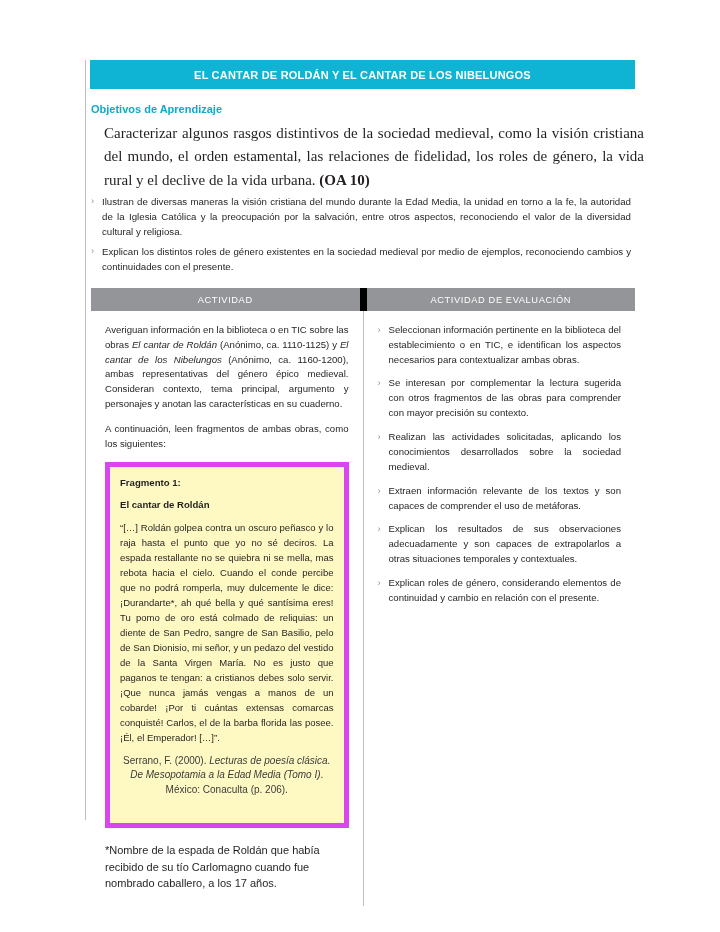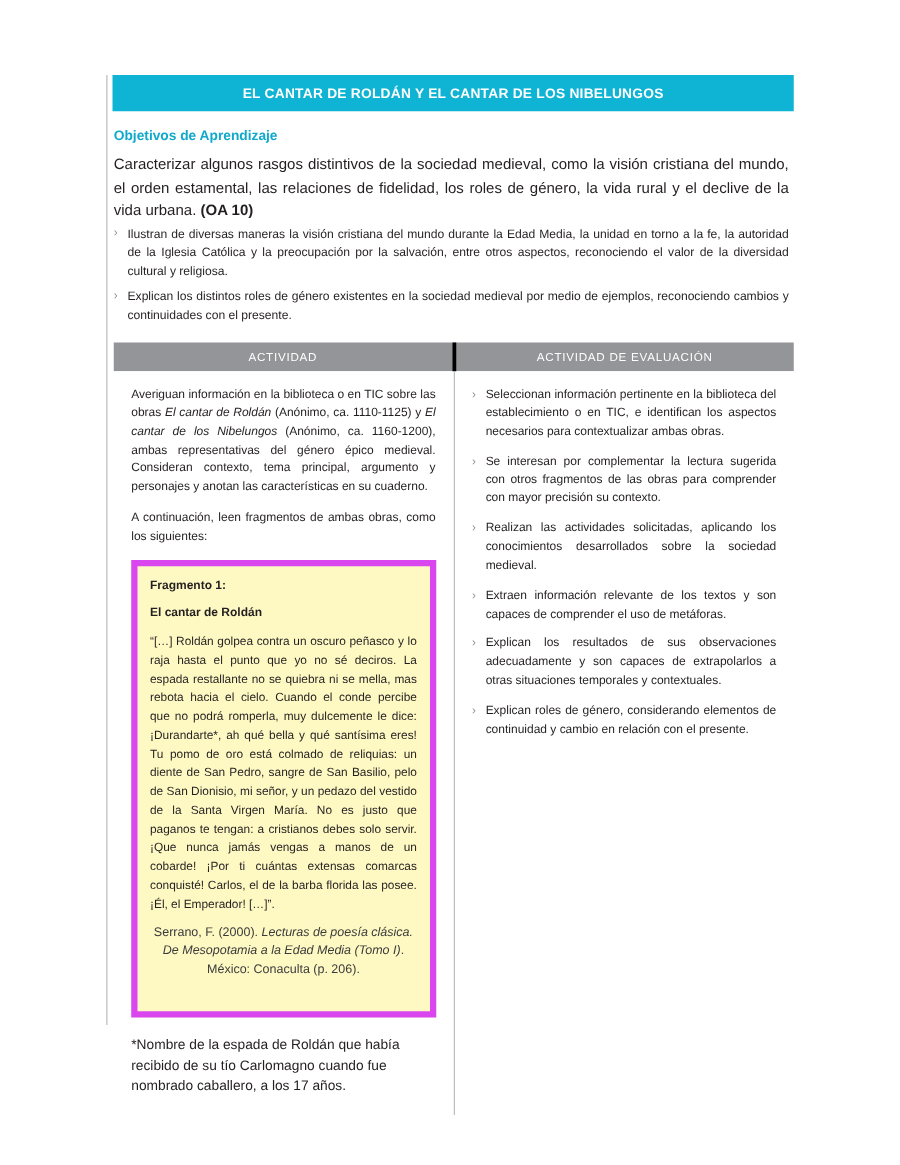--- a/index.html
+++ b/index.html
@@ -36,25 +36,26 @@
     padding: 9px 6px 8px 6px;
     margin-left: 5px;
   }
   .section-head {
     color: #0fa9cc;
     font-weight: bold;
     font-size: 11px;
     margin: 14px 0 7px 6px;
   }
   .para {
-    font-size: 12px;
-    line-height: 1.55;
-    text-align: justify;
-    margin: 0 0 0 6px;
+    font-size: 15px;
+    line-height: 1.55;
+    text-align: justify;
+    margin: 0 0 0 19px;
     width: 540px;
+    font-family: Liberation Serif, serif;
   }
   .para b { font-weight: bold; }
   ul.bullets {
     list-style: none;
     margin: 2px 0 0 6px;
     padding: 0;
     width: 540px;
   }
   ul.bullets li {
     position: relative;
@@ -78,21 +79,21 @@
     table-layout: fixed;
   }
   table.act th {
     background: #939598;
     color: #ffffff;
     font-size: 9.3px;
     font-weight: normal;
     letter-spacing: 0.6px;
     padding: 7px 4px 6px 4px;
     text-align: center;
-    border-right: 3px solid #000000;
+    border-right: 7px solid #000000;
   }
   table.act th:last-child { border-right: none; }
   table.act td {
     vertical-align: top;
     padding: 12px 14px 14px 14px;
     font-size: 9.6px;
     line-height: 1.55;
     background: #ffffff;
   }
   td.col-left {

